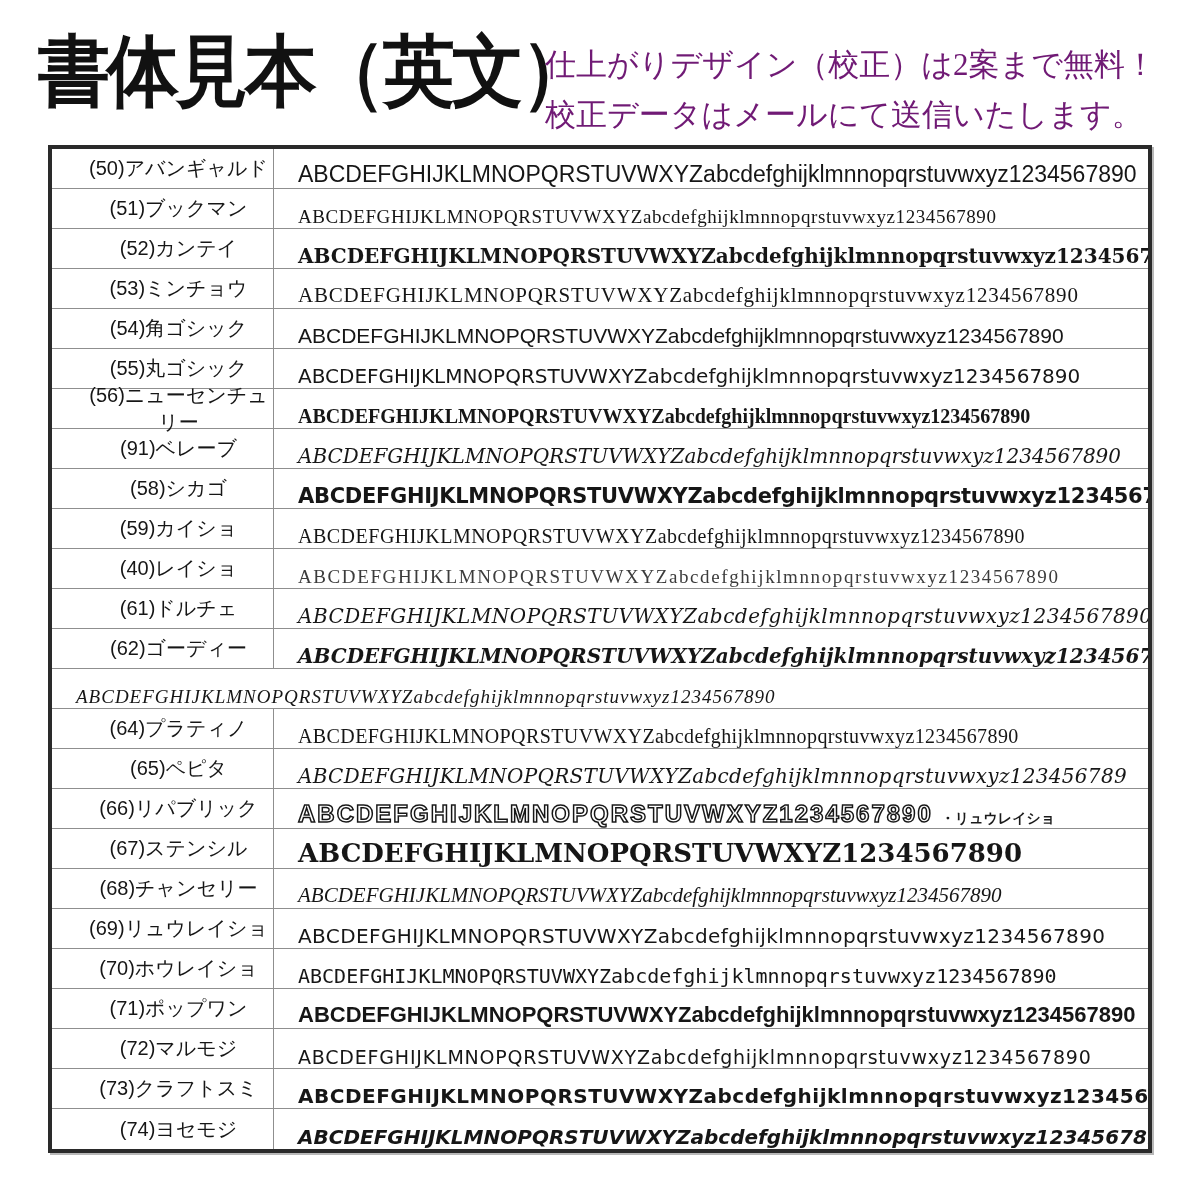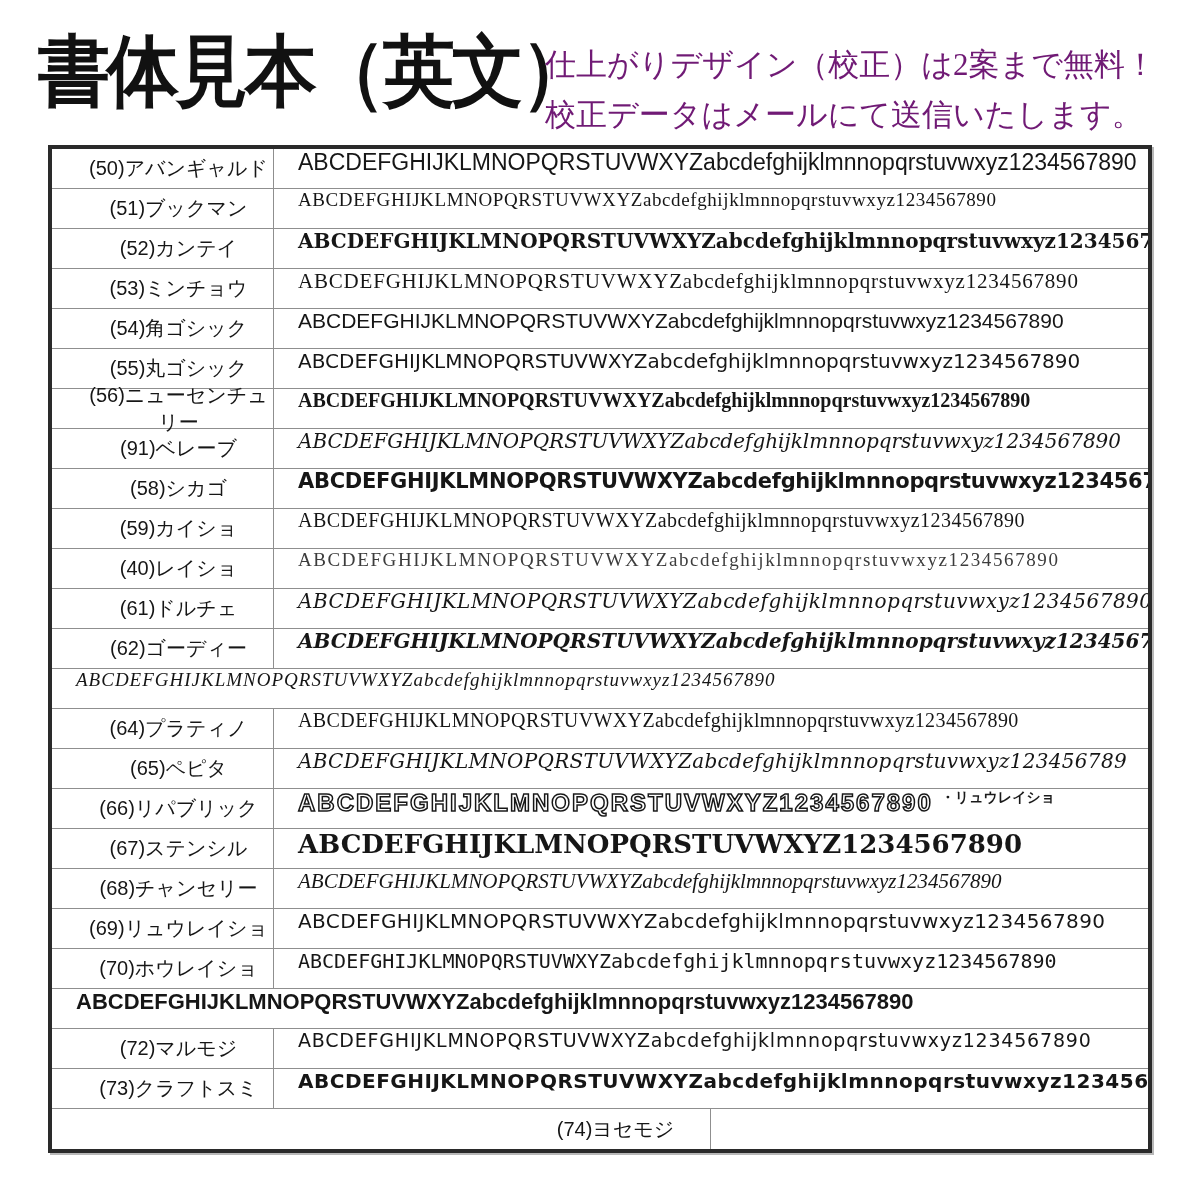--- a/index.html
+++ b/index.html
@@ -16,29 +16,29 @@
   .notes{position:absolute;left:545px;top:40px;
          font-family:"Liberation Serif",serif;font-size:31px;line-height:1.6;
          white-space:nowrap;color:#701a75;}
 
   
   .table{position:absolute;left:48px;top:145px;width:1104px;
          border:4px solid #2a2a2a;background:#fff;
          box-shadow:2px 2px 0 rgba(0,0,0,.28);box-sizing:border-box;}
   .row{display:flex;align-items:center;height:40px;box-sizing:border-box;
        border-bottom:1px solid #8f8f8f;}
-  .row:last-child{border-bottom:none;flex-direction:column;}
+  .row:last-child{border-bottom:none;}
   .cell{box-sizing:border-box;}
   .cell.name{width:222px;flex:none;text-align:center;
              border-right:1px solid #8f8f8f;height:100%;
              display:flex;align-items:center;justify-content:center;
              font-size:20px;letter-spacing:0;color:#161616;
              font-family:"Liberation Sans",sans-serif;padding-left:32px;}
   .cell.sample{flex:1;padding-left:24px;white-space:nowrap;overflow:hidden;
-               display:flex;align-items:flex-start;height:100%;}
+               display:flex;align-items:flex-end;height:100%;}
   .sample-text{white-space:nowrap;color:#161616;}
   .note{font-family:"Liberation Sans",sans-serif;font-size:14px;font-weight:bold;
         letter-spacing:0;color:#1a1a1a;margin-left:8px;-webkit-text-stroke:0;}
 
   
   .f-avantgarde{font-family:"Liberation Sans",sans-serif;font-size:23px;}
   .f-bookman{font-family:"Liberation Serif",serif;font-size:19px;letter-spacing:.6px;}
   .f-kantei{font-family:"DejaVu Serif",serif;font-size:20px;font-weight:bold;}
   .f-mincho{font-family:"Liberation Serif",serif;font-size:21px;letter-spacing:.8px;}
   .f-kakugothic{font-family:"Liberation Sans",sans-serif;font-size:21px;}
@@ -196,20 +196,21 @@
         <span class="sample-text f-ryureisho">ABCDEFGHIJKLMNOPQRSTUVWXYZabcdefghijklmnnopqrstuvwxyz1234567890</span>
       </div>
     </div>
     <div class="row">
       <div class="cell name">(70)ホウレイショ</div>
       <div class="cell sample">
         <span class="sample-text f-houreisho">ABCDEFGHIJKLMNOPQRSTUVWXYZabcdefghijklmnnopqrstuvwxyz1234567890</span>
       </div>
     </div>
     <div class="row">
+      <div class="cell name">(71)ポップワン</div>
       <div class="cell sample">
         <span class="sample-text f-popone">ABCDEFGHIJKLMNOPQRSTUVWXYZabcdefghijklmnnopqrstuvwxyz1234567890</span>
       </div>
     </div>
     <div class="row">
       <div class="cell name">(72)マルモジ</div>
       <div class="cell sample">
         <span class="sample-text f-marumoji">ABCDEFGHIJKLMNOPQRSTUVWXYZabcdefghijklmnnopqrstuvwxyz1234567890</span>
       </div>
     </div>

